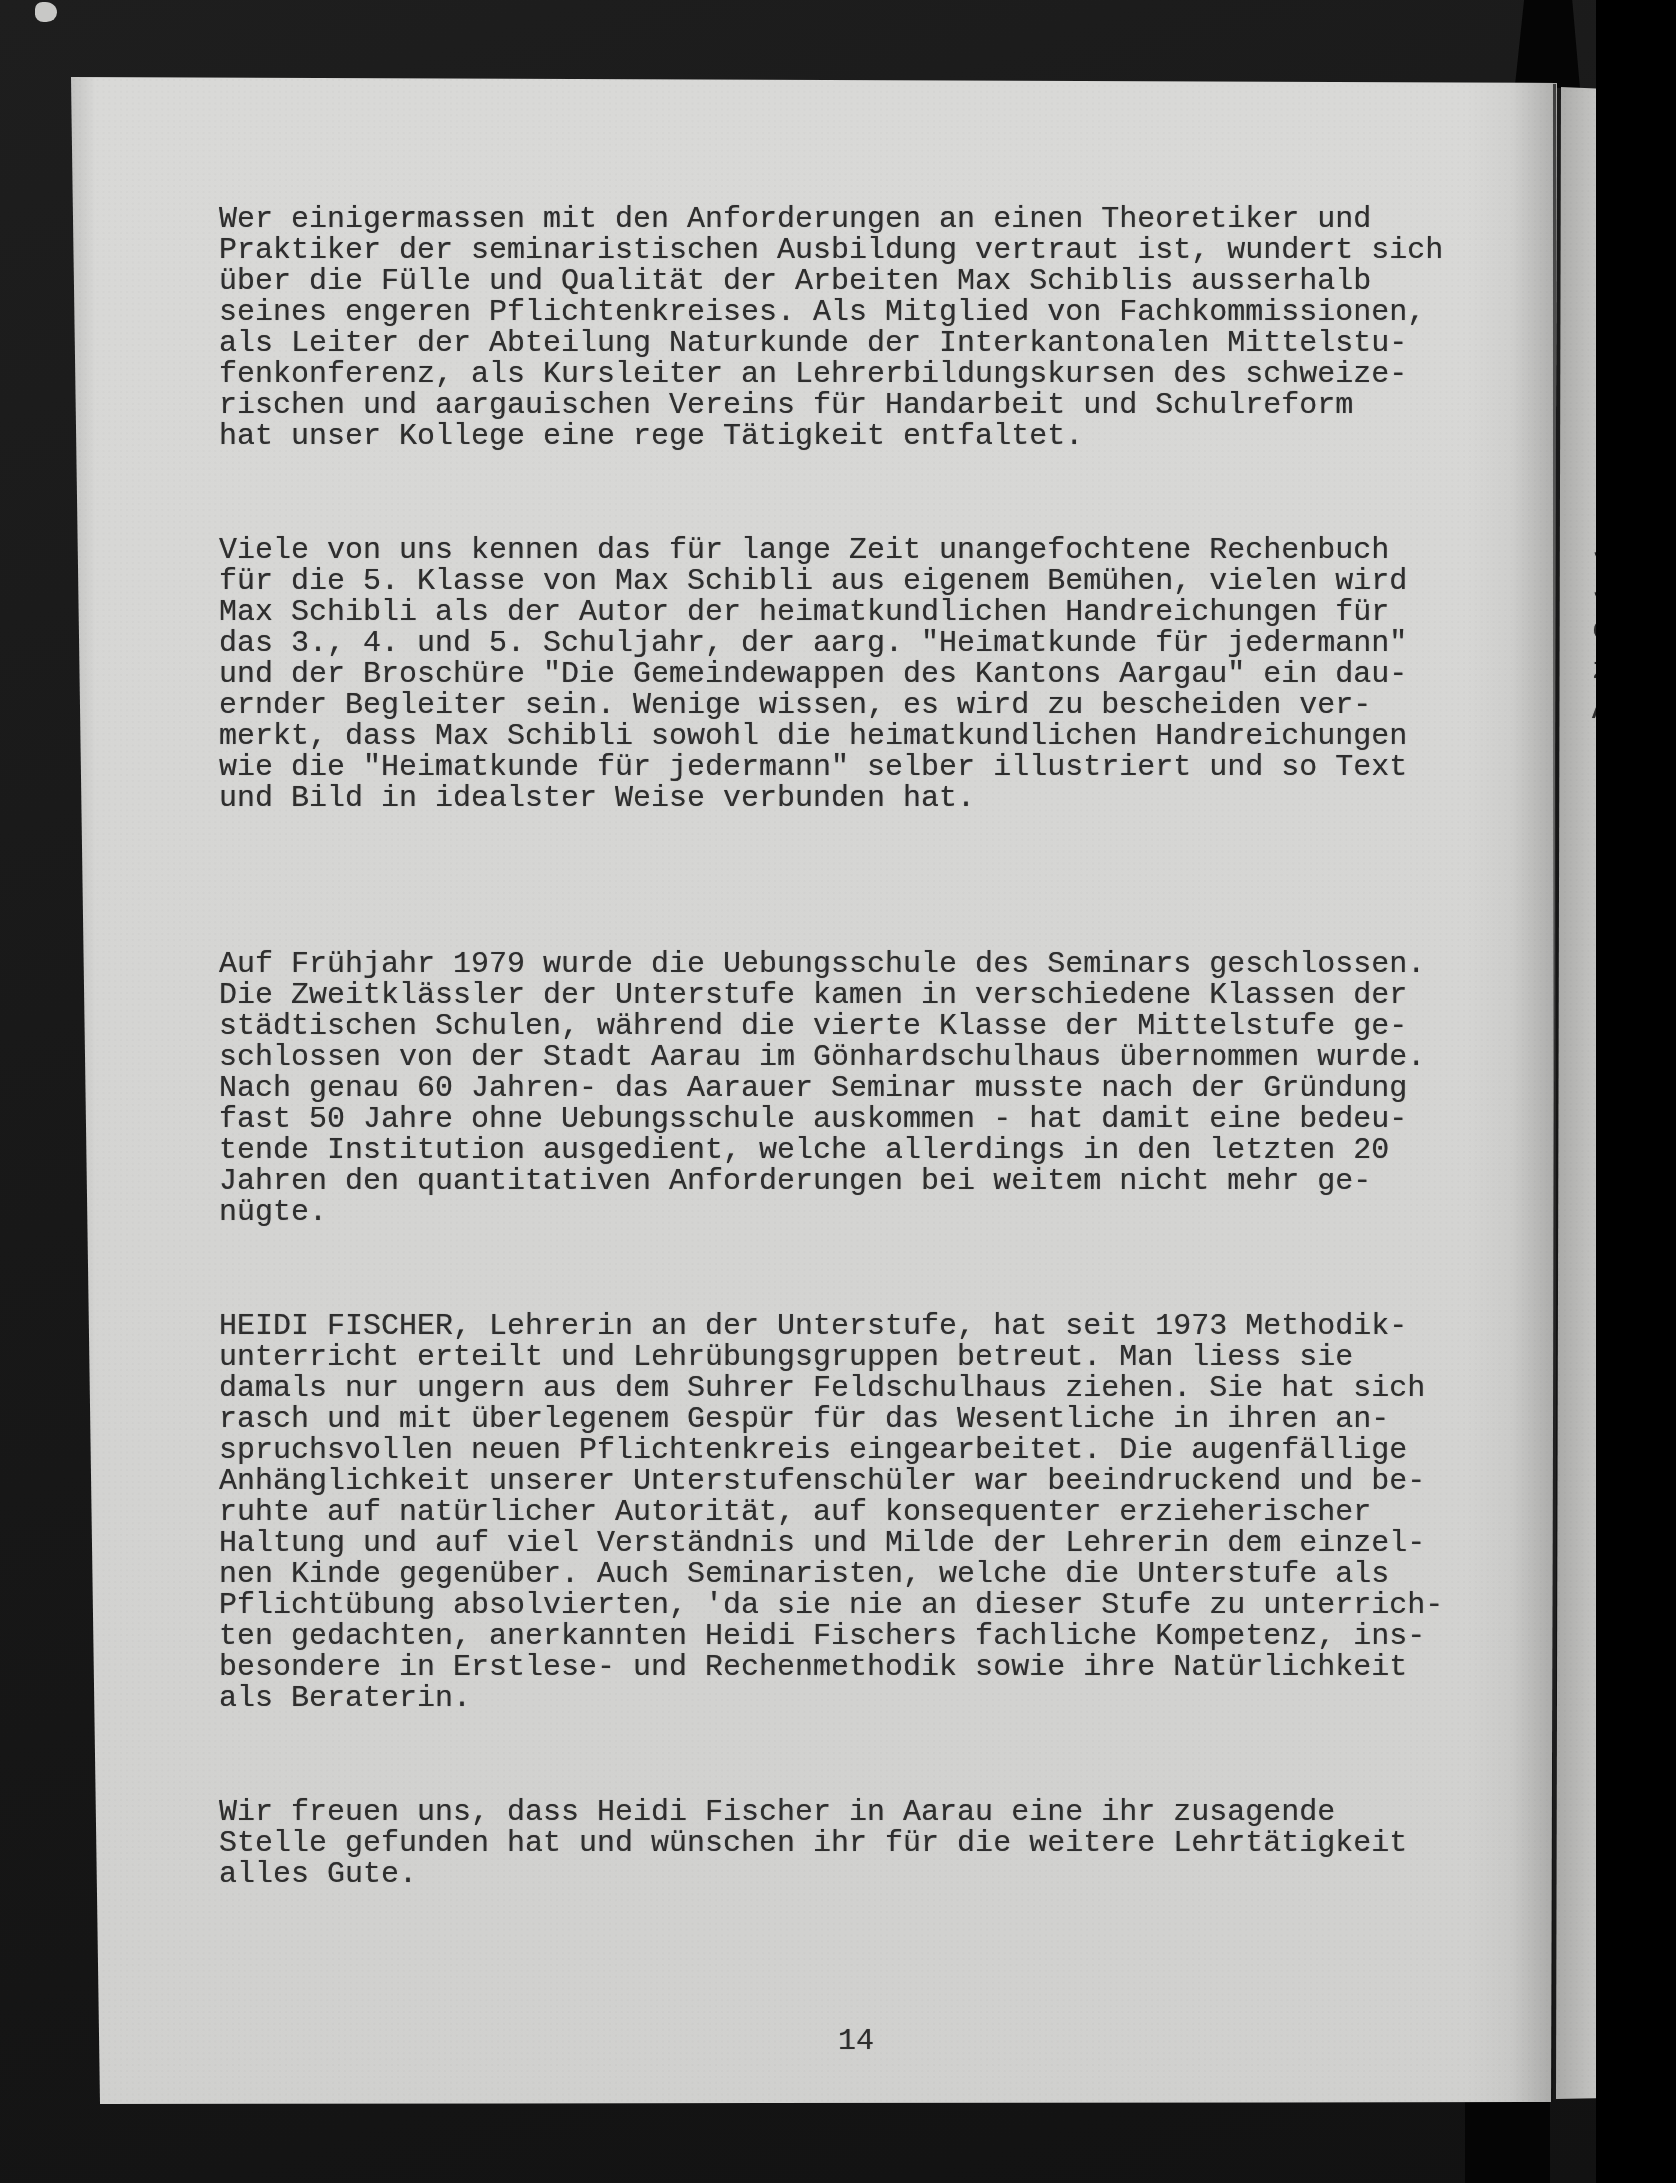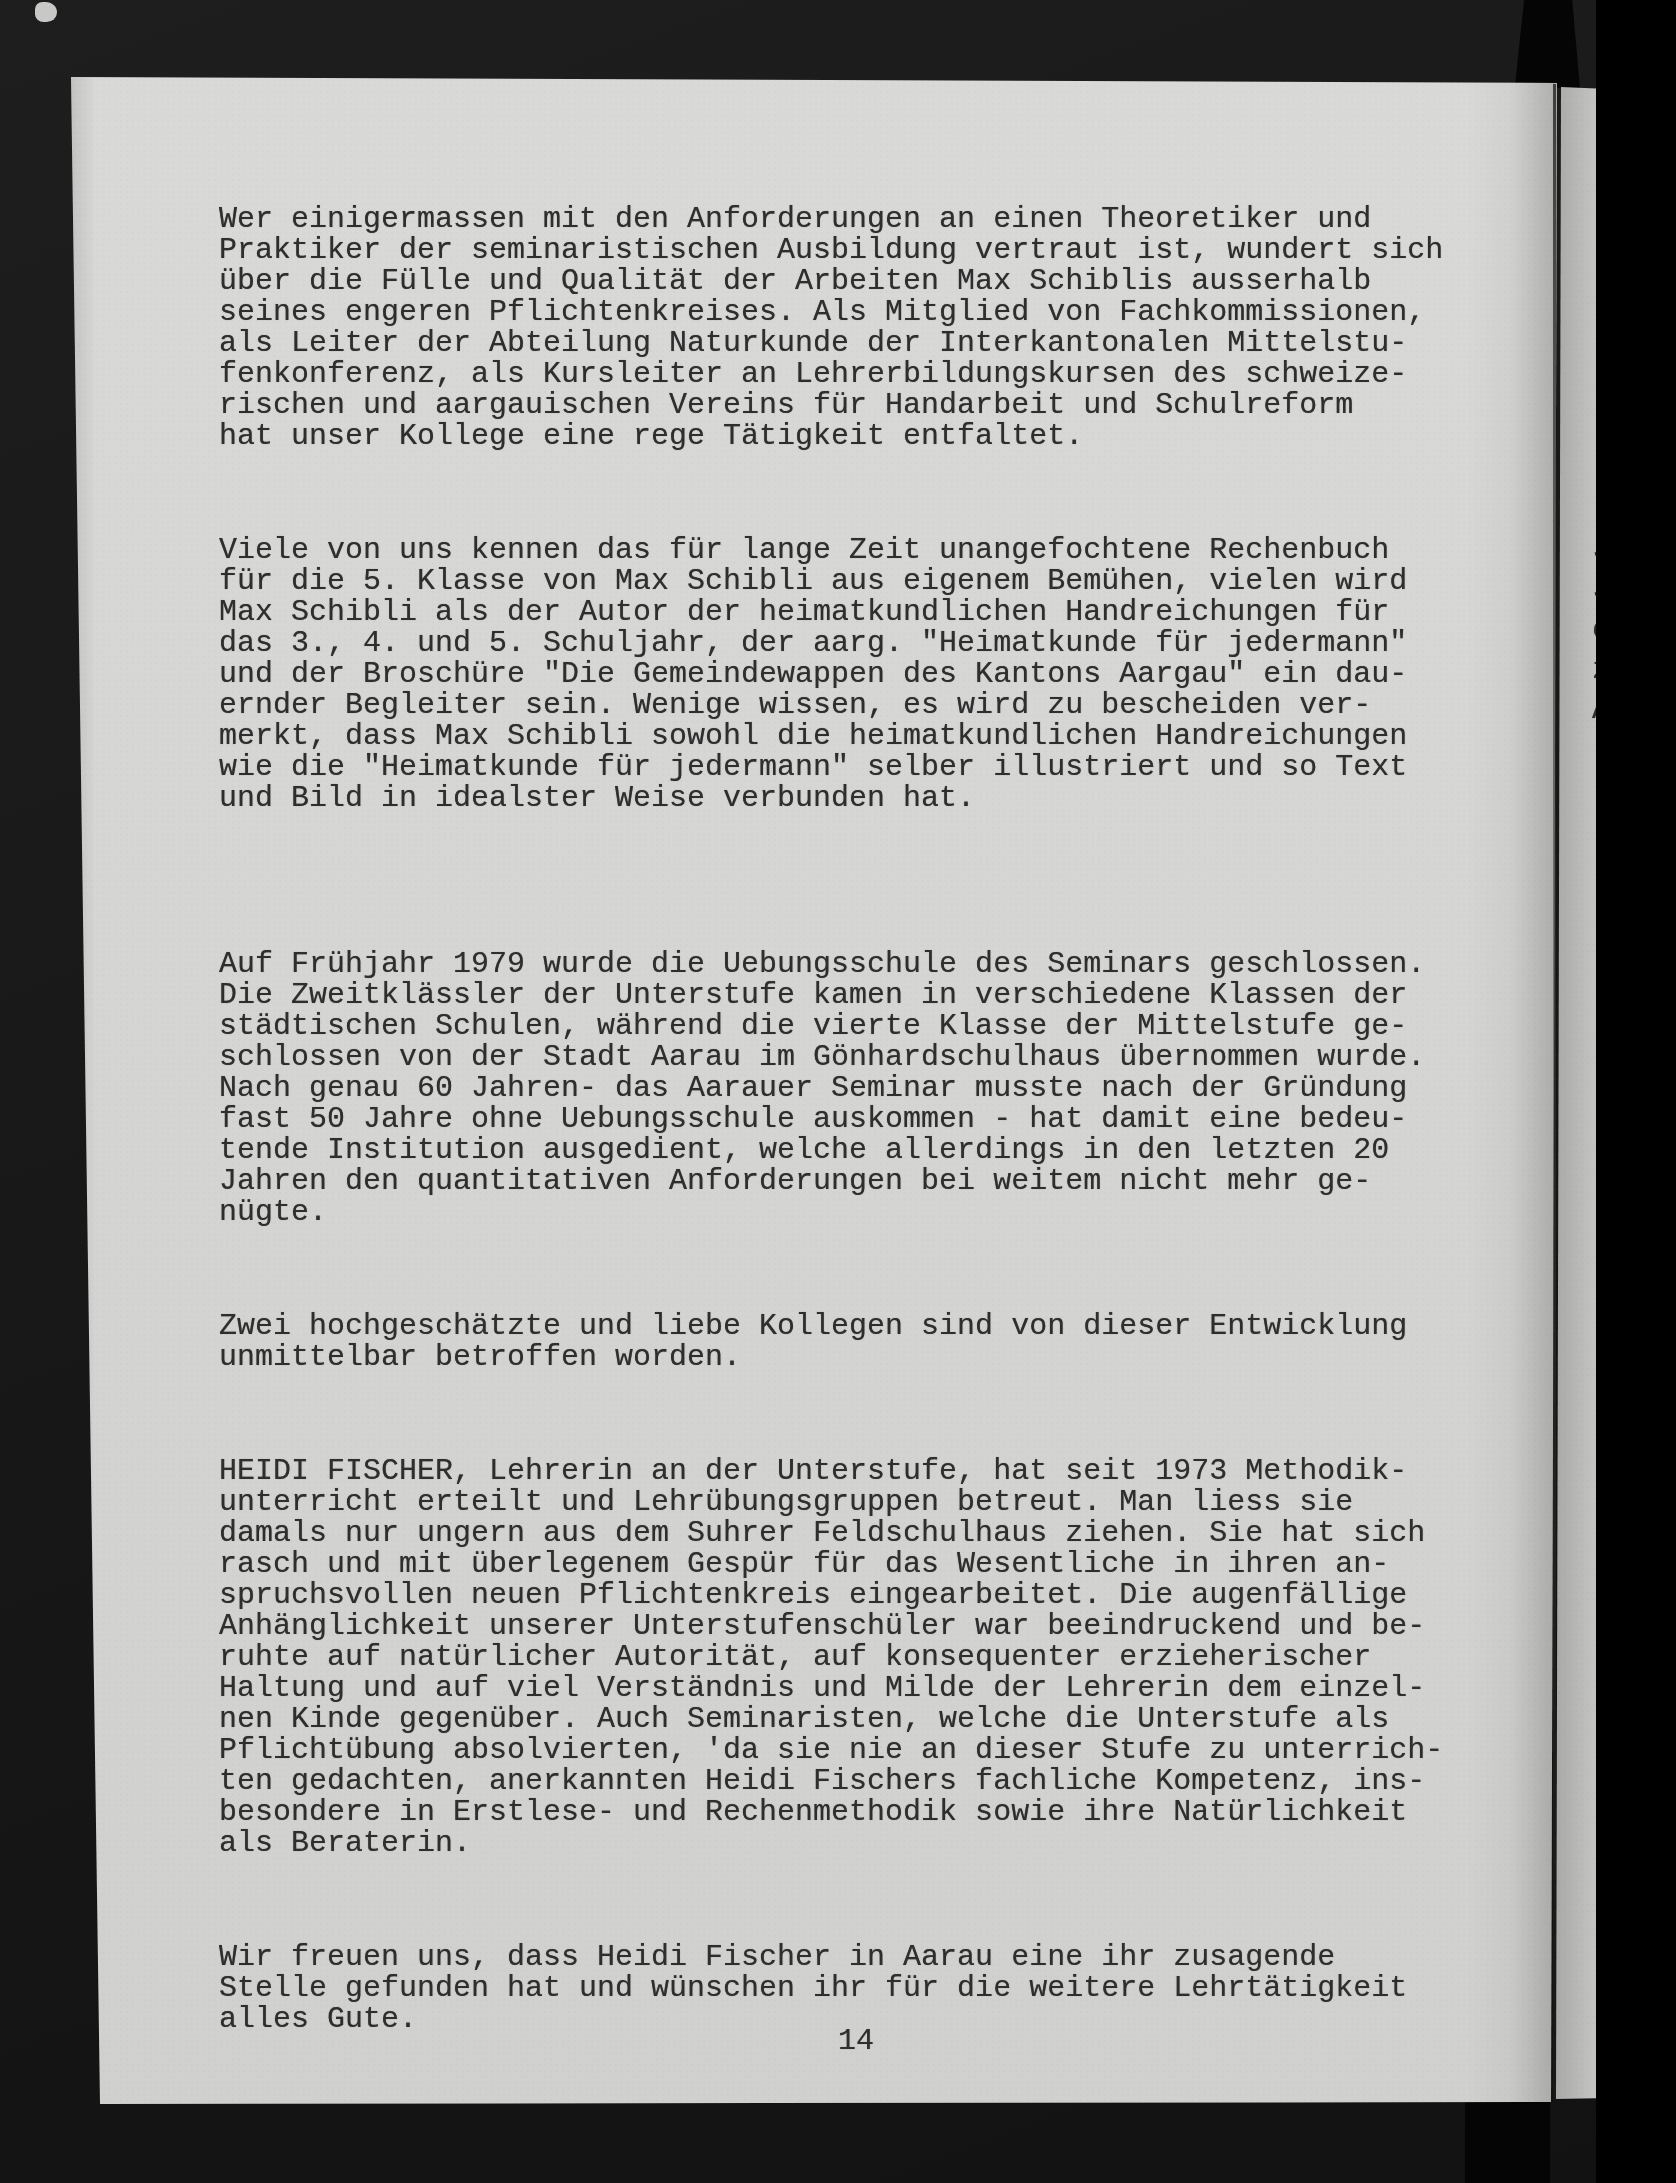--- a/index.html
+++ b/index.html
@@ -76,22 +76,20 @@
 und Bild in idealster Weise verbunden hat.</p>
       <p class="gap-lg">Auf Frühjahr 1979 wurde die Uebungsschule des Seminars geschlossen.
 Die Zweitklässler der Unterstufe kamen in verschiedene Klassen der
 städtischen Schulen, während die vierte Klasse der Mittelstufe ge-
 schlossen von der Stadt Aarau im Gönhardschulhaus übernommen wurde.
 Nach genau 60 Jahren- das Aarauer Seminar musste nach der Gründung
 fast 50 Jahre ohne Uebungsschule auskommen - hat damit eine bedeu-
 tende Institution ausgedient, welche allerdings in den letzten 20
 Jahren den quantitativen Anforderungen bei weitem nicht mehr ge-
 nügte.</p>
-      <p>Zwei hochgeschätzte und liebe Kollegen sind von dieser Entwicklung
-unmittelbar betroffen worden.</p>
       <p>HEIDI FISCHER, Lehrerin an der Unterstufe, hat seit 1973 Methodik-
 unterricht erteilt und Lehrübungsgruppen betreut. Man liess sie
 damals nur ungern aus dem Suhrer Feldschulhaus ziehen. Sie hat sich
 rasch und mit überlegenem Gespür für das Wesentliche in ihren an-
 spruchsvollen neuen Pflichtenkreis eingearbeitet. Die augenfällige
 Anhänglichkeit unserer Unterstufenschüler war beeindruckend und be-
 ruhte auf natürlicher Autorität, auf konsequenter erzieherischer
 Haltung und auf viel Verständnis und Milde der Lehrerin dem einzel-
 nen Kinde gegenüber. Auch Seminaristen, welche die Unterstufe als
 Pflichtübung absolvierten, 'da sie nie an dieser Stufe zu unterrich-

